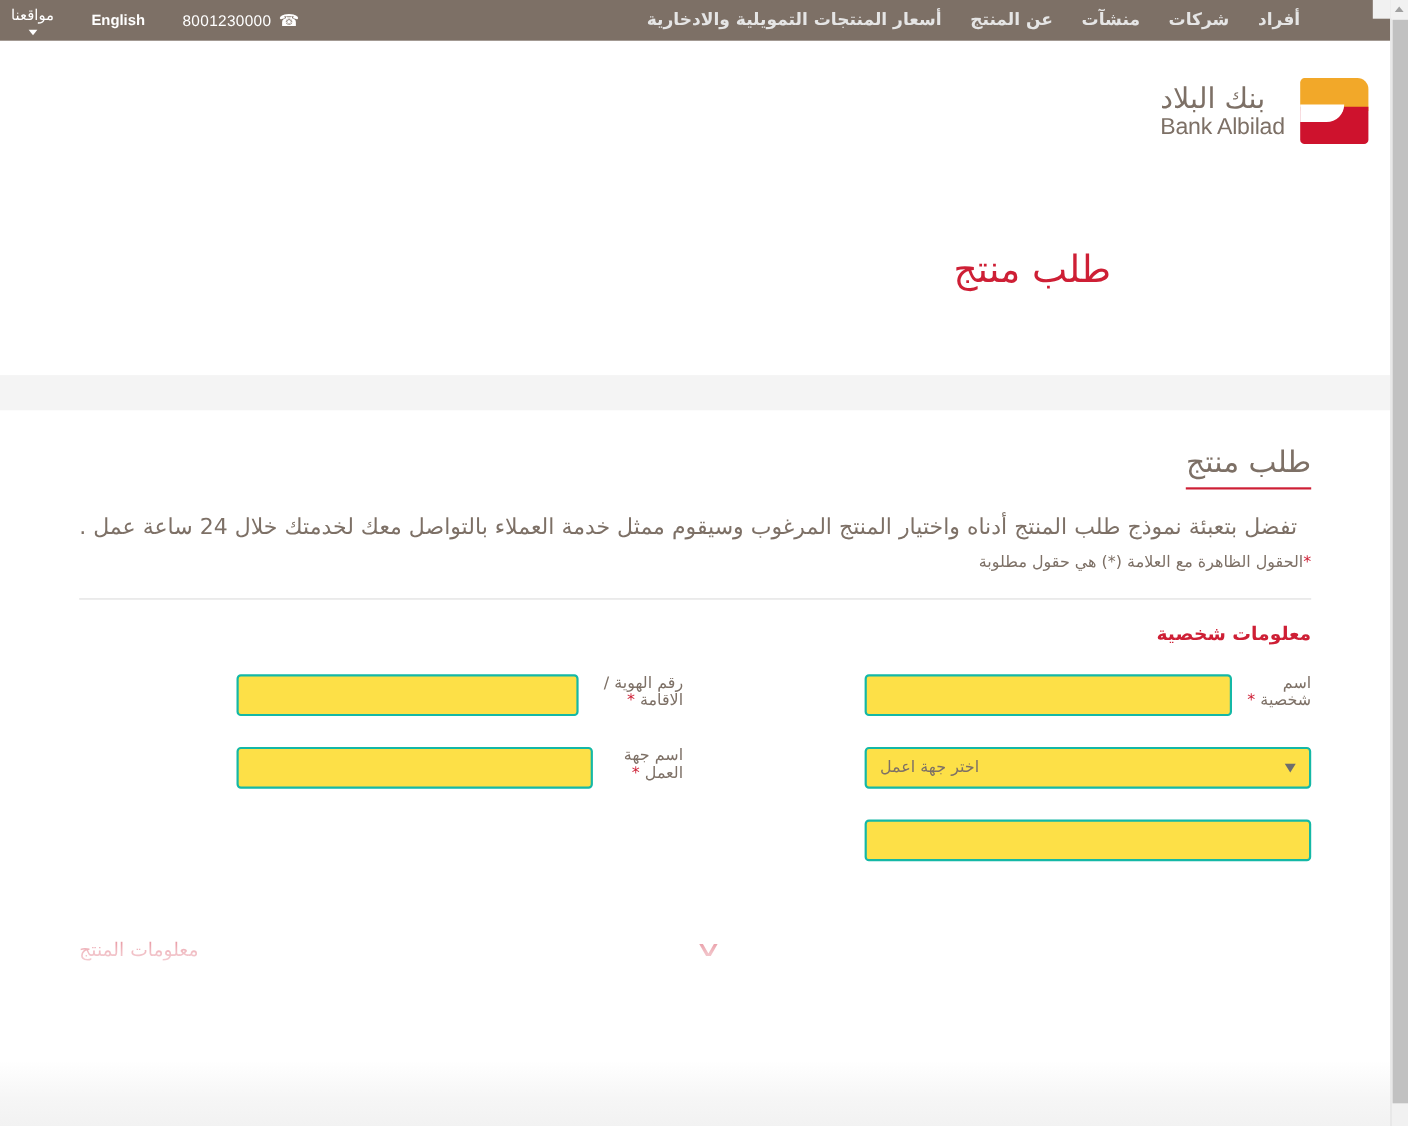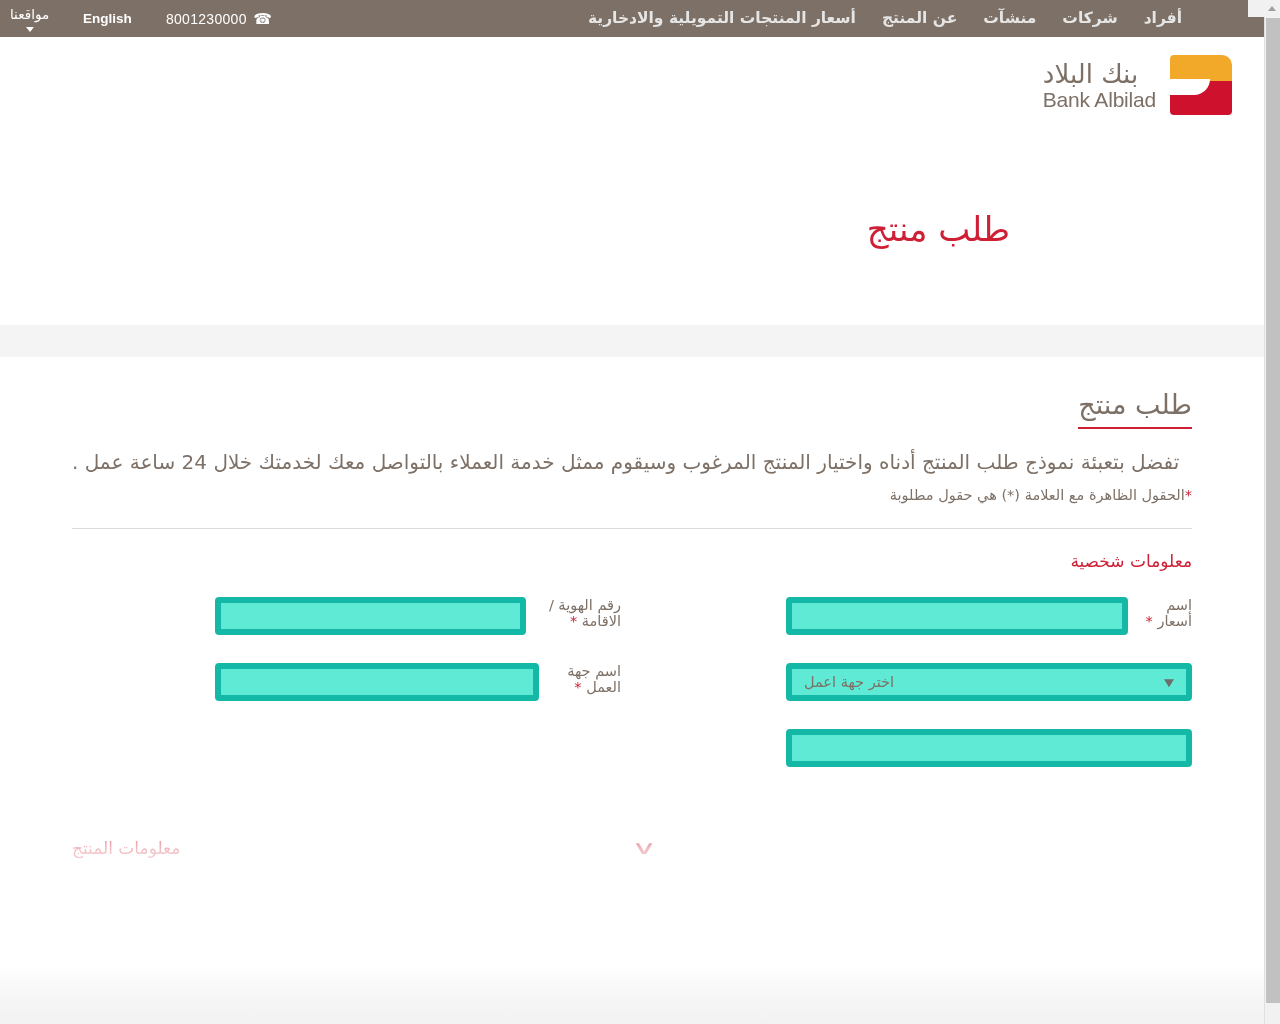--- a/index.html
+++ b/index.html
@@ -99,21 +99,22 @@
     top: 1px;
   }
 
   
   .logo-band {
     height: 96px;
     background: #fff;
     display: flex;
     align-items: center;
     justify-content: flex-start;
-    padding-right: 32px;
+    padding-right: 20px;
+    margin-top: 16px;
   }
   .logo {
     display: flex;
     align-items: center;
     gap: 14px;
     direction: rtl;
   }
   .logo-mark {
     position: relative;
     width: 62px;
@@ -223,21 +224,21 @@
   .divider {
     margin: 25px 0 0 0;
     border: none;
     border-top: 1px solid #dcdcdc;
   }
   .subsec-title {
     margin: 22px 0 0 0;
     font-size: 17px;
     color: #ce1f35;
     text-align: right;
-    font-weight: normal;
+    font-weight: bold;
   }
 
   .row {
     display: flex;
     flex-direction: row;
     gap: 165px;
     margin-top: 26px;
   }
   .field {
     width: 406px;
@@ -249,23 +250,23 @@
     font-size: 14.5px;
     color: #7d7066;
     text-align: right;
     margin-bottom: 8px;
     display: block;
   }
   .field > label .star { color: #ce1f35; }
   .field input[type="text"],
   .field .selectbox {
     height: 38px;
-    border: 6px solid #14b8a6;
+    border: 2px solid #14b8a6;
     border-radius: 4px;
-    background: #5eead4;
+    background: #fde047;
     font-size: 14.5px;
     color: #7d7066;
     padding: 0 12px;
     outline: none;
     width: 100%;
     text-align: right;
     font-family: "DejaVu Sans", "Liberation Sans", sans-serif;
   }
   .field .selectbox {
     display: flex;
@@ -420,21 +421,21 @@
           <span class="star">*</span><span>الحقول الظاهرة مع العلامة (*) هي حقول مطلوبة</span>
         </p>
 
         <hr class="divider">
 
         <h3 class="subsec-title">معلومات شخصية</h3>
 
         <div class="row">
           <div class="field">
             <label>
-              <span>اسم أسعار</span>
+              <span>اسم شخصية</span>
               <span class="star">*</span>
             </label>
             <input type="text" placeholder="" style="">
           </div>
           <div class="field">
             <label>
               <span>رقم الهوية / الاقامة</span>
               <span class="star">*</span>
             </label>
             <input type="text" placeholder="" style="">

